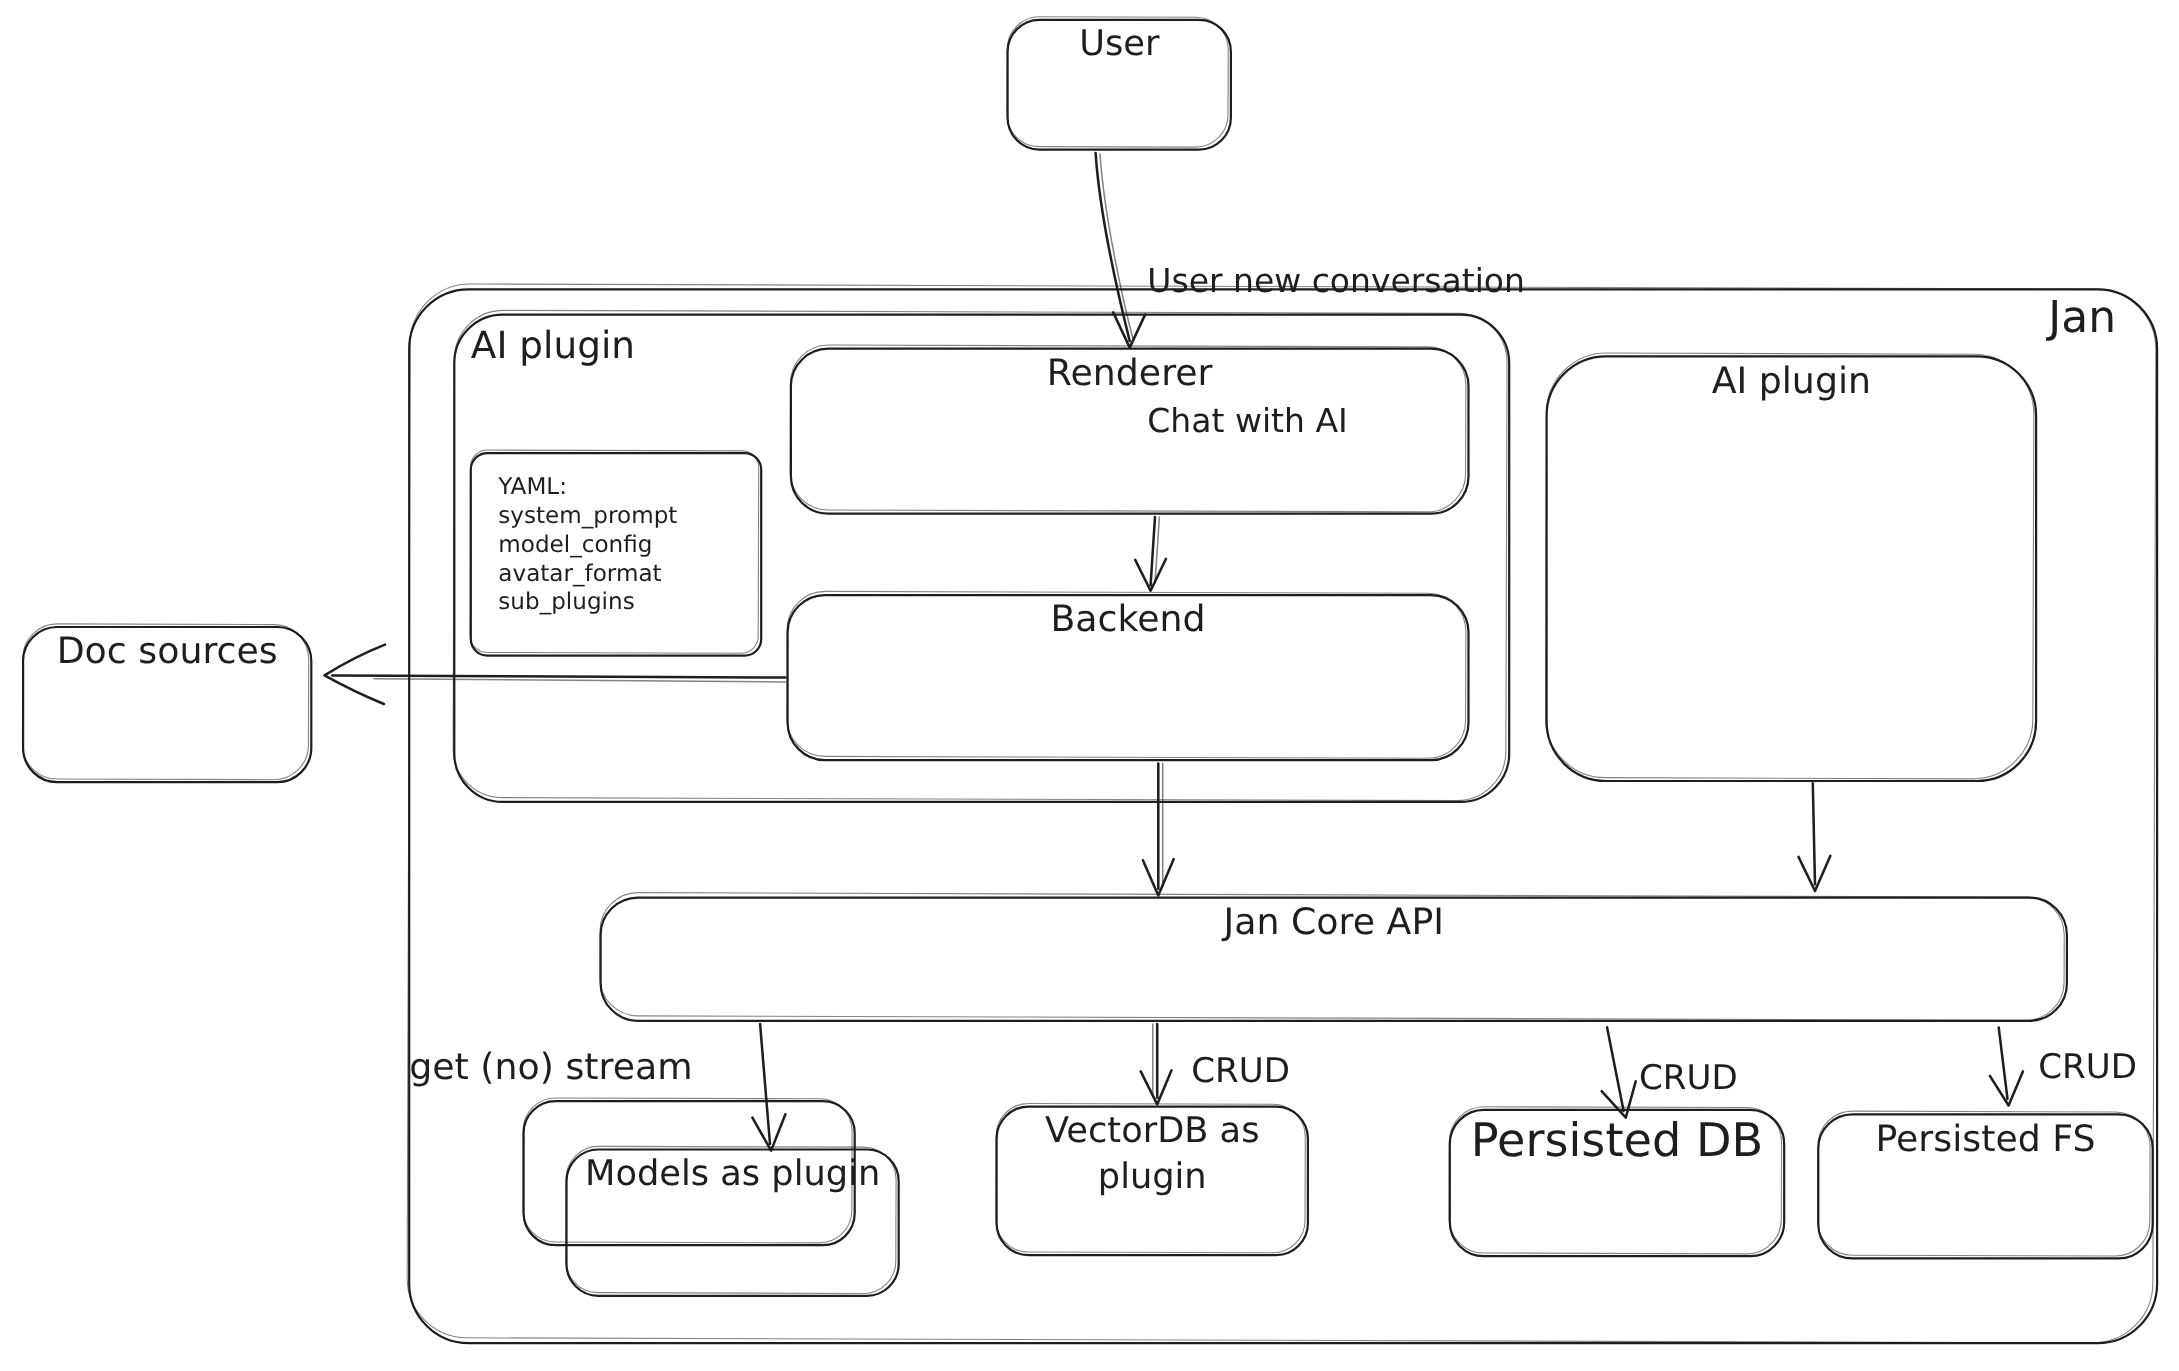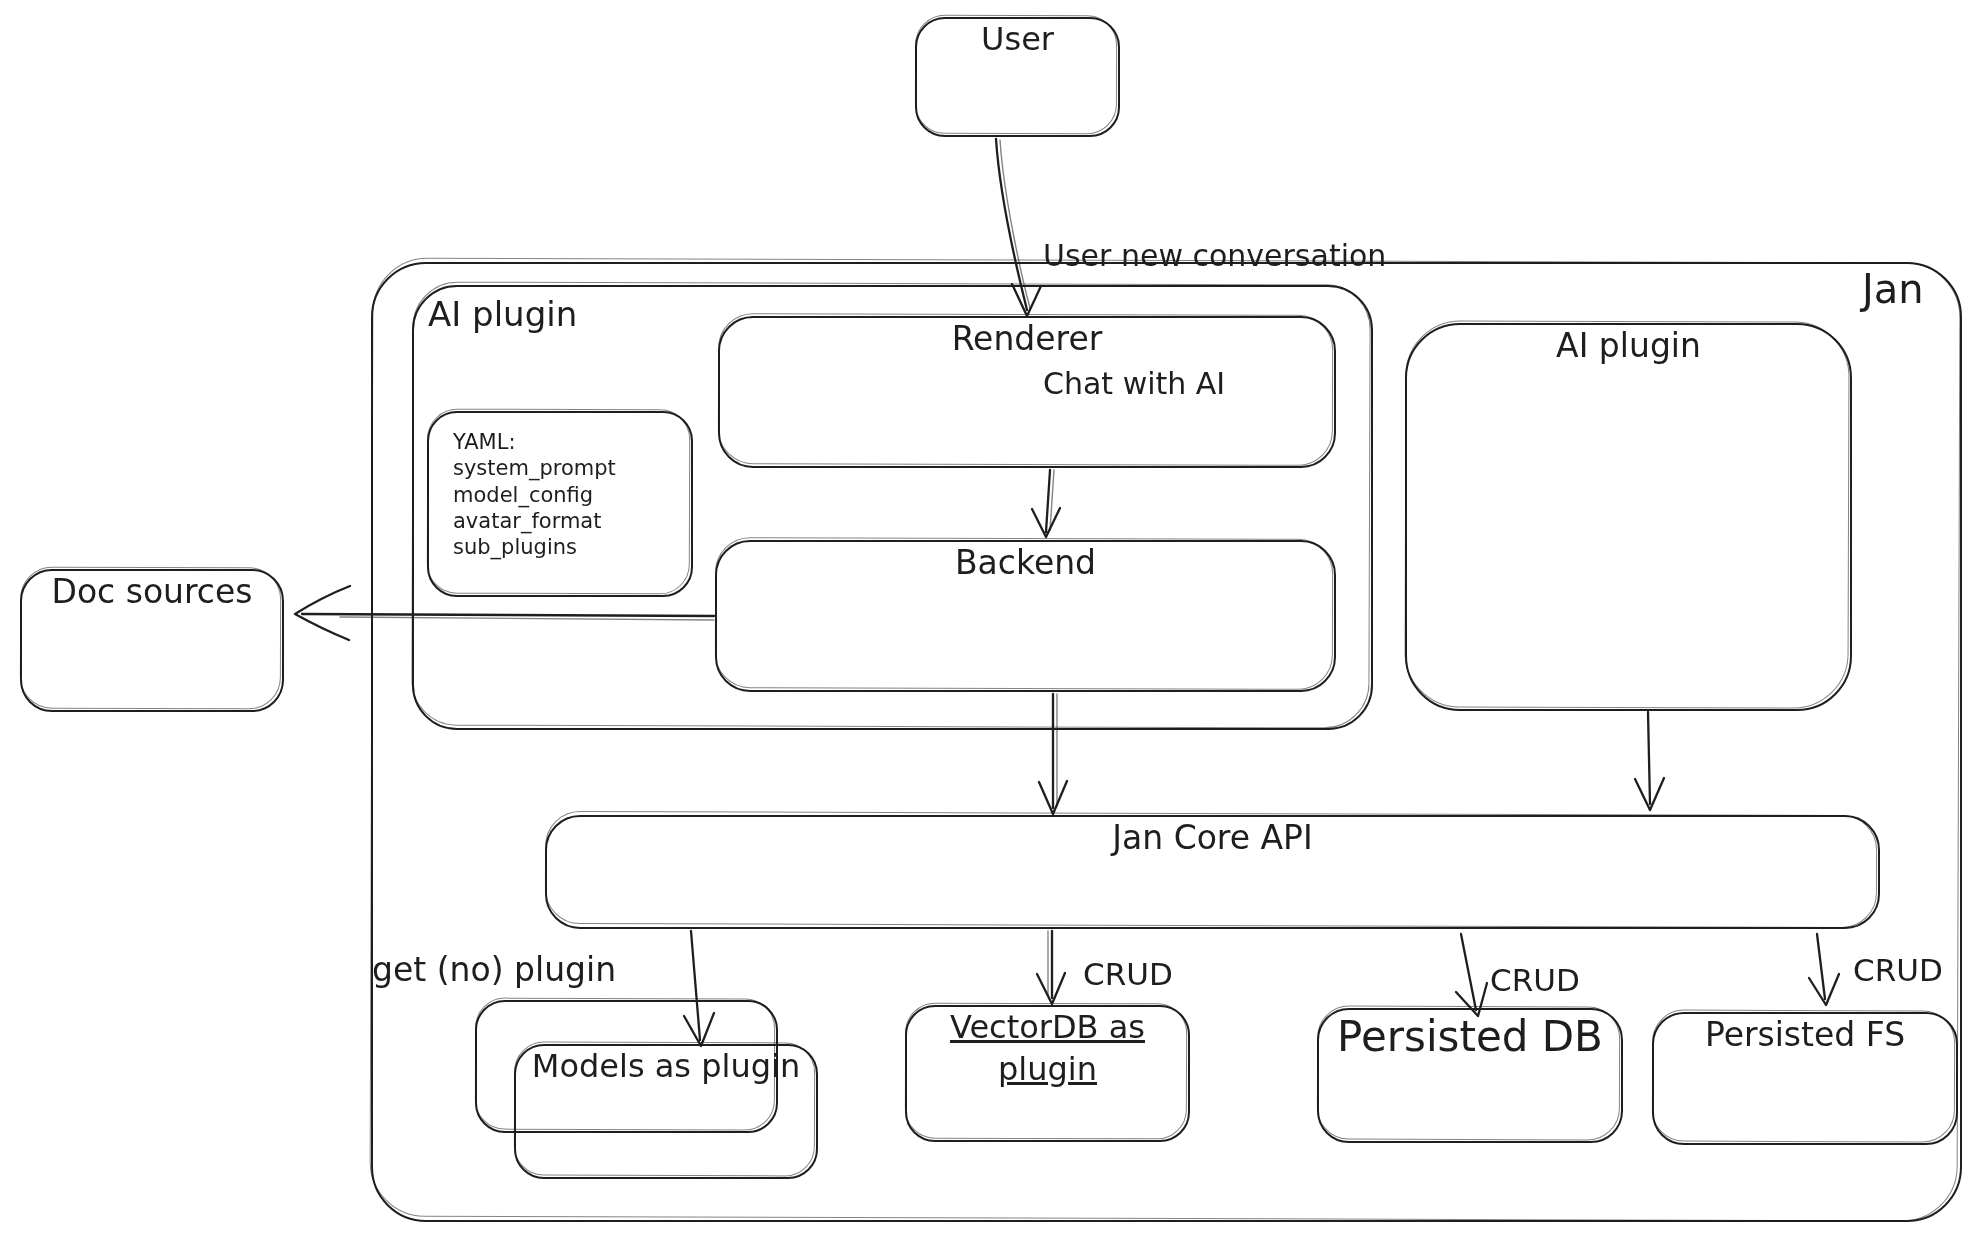--- a/index.html
+++ b/index.html
@@ -28,30 +28,30 @@
     transform: rotate(.18deg);
     pointer-events: none;
   }
   .lbl { position: relative; line-height: 1.3; }
 
   
   .user          { left: 915px;  top: 17px;   width: 205px;  height: 120px; border-radius: 30px; font-size: 32px; }
   .jan           { left: 371px;  top: 262px;  width: 1591px; height: 960px; border-radius: 55px; }
   .aiplug-cont   { left: 412px;  top: 285px;  width: 961px;  height: 445px; border-radius: 45px; }
   .renderer      { left: 718px;  top: 316px;  width: 618px;  height: 152px; border-radius: 35px; font-size: 33px; }
-  .yaml          { left: 427px;  top: 411px;  width: 266px;  height: 186px; border-radius: 30px;
+  .yaml          { left: 427px;  top: 411px;  width: 266px;  height: 186px; border-radius: 16px;
                    align-items: flex-start; justify-content: flex-start;
                    padding: 16px 8px 1px 24px; text-align: left; font-size: 21px; }
   .backend       { left: 715px;  top: 540px;  width: 621px;  height: 152px; border-radius: 35px; font-size: 33px; }
   .aiplug-right  { left: 1405px; top: 323px;  width: 447px;  height: 388px; border-radius: 55px; font-size: 33px; }
   .docsources    { left: 20px;   top: 545px;  width: 264px;  height: 143px; border-radius: 32px; font-size: 33px; margin-top: 24px; }
   .coreapi       { left: 545px;  top: 815px;  width: 1335px; height: 114px; border-radius: 35px; font-size: 33px; }
   .models-back   { left: 475px;  top: 1000px; width: 303px;  height: 133px; border-radius: 30px; }
   .models-front  { left: 514px;  top: 1032px; width: 304px;  height: 135px; border-radius: 30px; font-size: 32px; margin-top: 12px; }
-  .vectordb      { left: 905px;  top: 1005px; width: 285px;  height: 137px; border-radius: 30px; font-size: 32px; padding: 0 28px; text-decoration: underline; }
+  .vectordb      { left: 905px;  top: 1005px; width: 285px;  height: 137px; border-radius: 30px; font-size: 32px; padding: 0 28px; }
   .persist-db    { left: 1317px; top: 1008px; width: 306px;  height: 135px; border-radius: 32px; font-size: 42px; }
   .persist-fs    { left: 1652px; top: 1012px; width: 306px;  height: 133px; border-radius: 32px; font-size: 33px; }
 
   
   .tag { position: absolute; white-space: pre; color: #1e1e1e; }
   .jan-tag        { left: 1862px; top: 266px;  font-size: 40px; }
   .aiplug-tag     { left: 428px;  top: 294px;  font-size: 34px; }
   .openconv-tag   { left: 1043px; top: 150px;  font-size: 30px; line-height: 1.42; }
   .stream-tag     { left: 372px;  top: 950px;  font-size: 33px; }
   .crud1-tag      { left: 1083px; top: 956px;  font-size: 31px; }
@@ -129,21 +129,21 @@
   </div>
 
   <div class="box persist-fs">
     <span class="lbl">Persisted FS</span>
   </div>
 
   <div class="tag openconv-tag">
     <div>User new conversation</div>
     <div>Chat with AI</div>
   </div>
-  <div class="tag stream-tag">get (no) plugin</div>
+  <div class="tag stream-tag">get (no) stream</div>
   <div class="tag crud1-tag">CRUD</div>
   <div class="tag crud2-tag">CRUD</div>
   <div class="tag crud3-tag">CRUD</div>
 
   <svg class="arrows" viewBox="0 0 1981 1246">
 
     <path d="M996,139 C1000,200 1020,282 1027,310 M1027,316 L1012,284 M1027,316 L1041,286"></path>
     <path class="dup" d="M1000,140 C1004,200 1023,282 1030,308"></path>
 
     <path d="M1050,470 L1046,532 M1046,537 L1032,509 M1046,537 L1060,508"></path>

